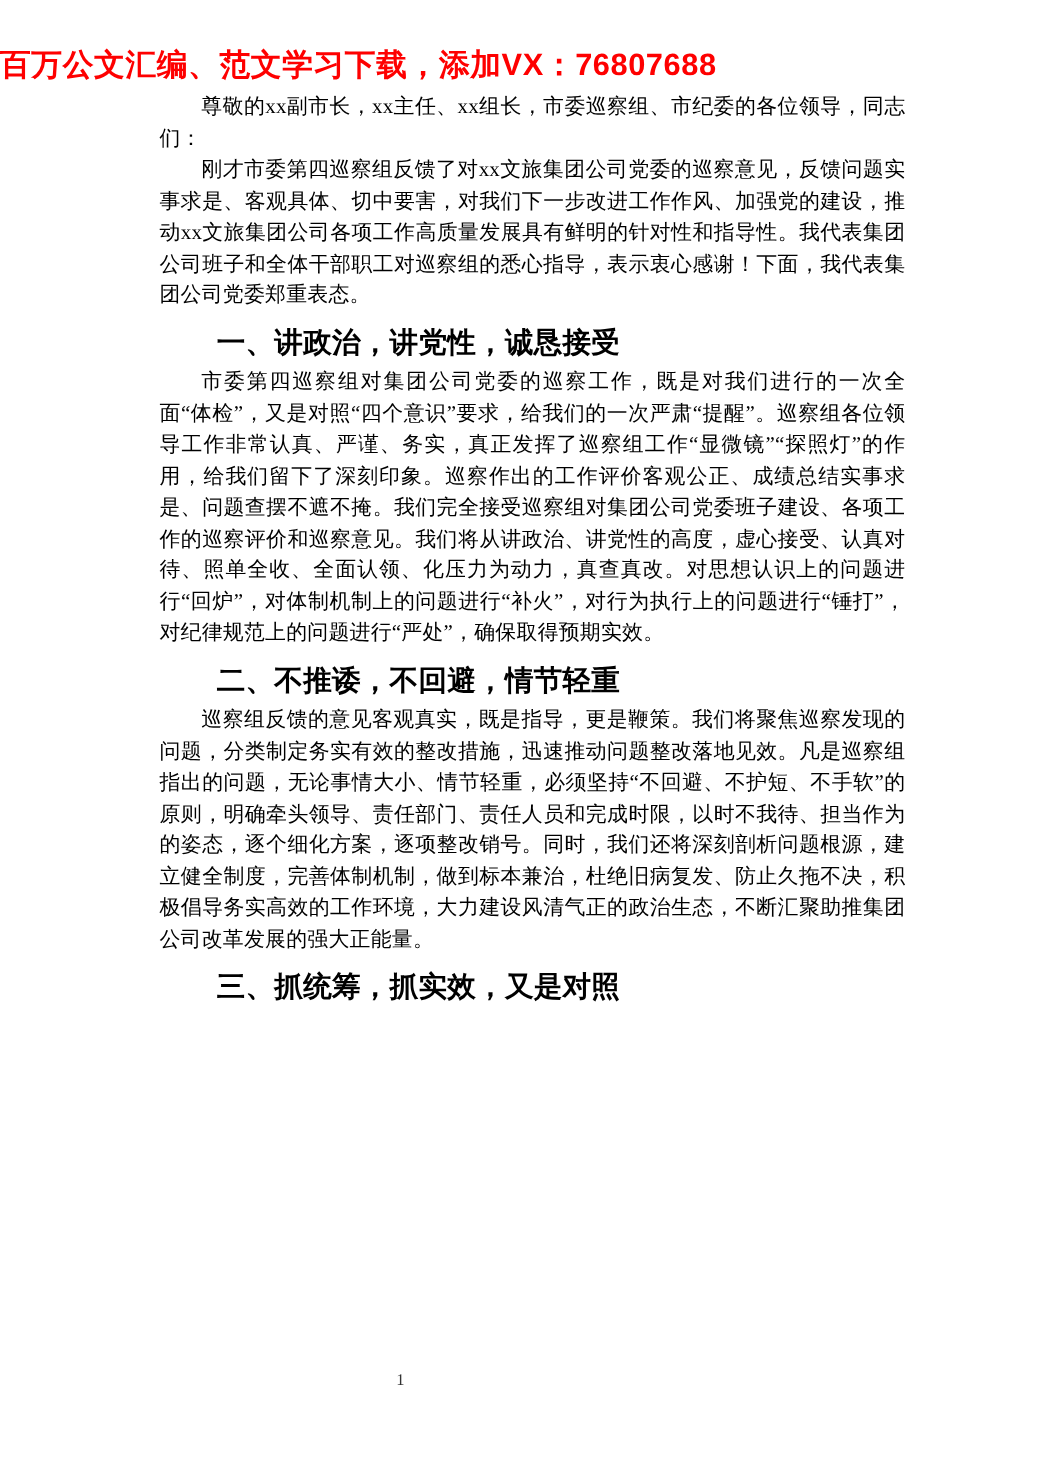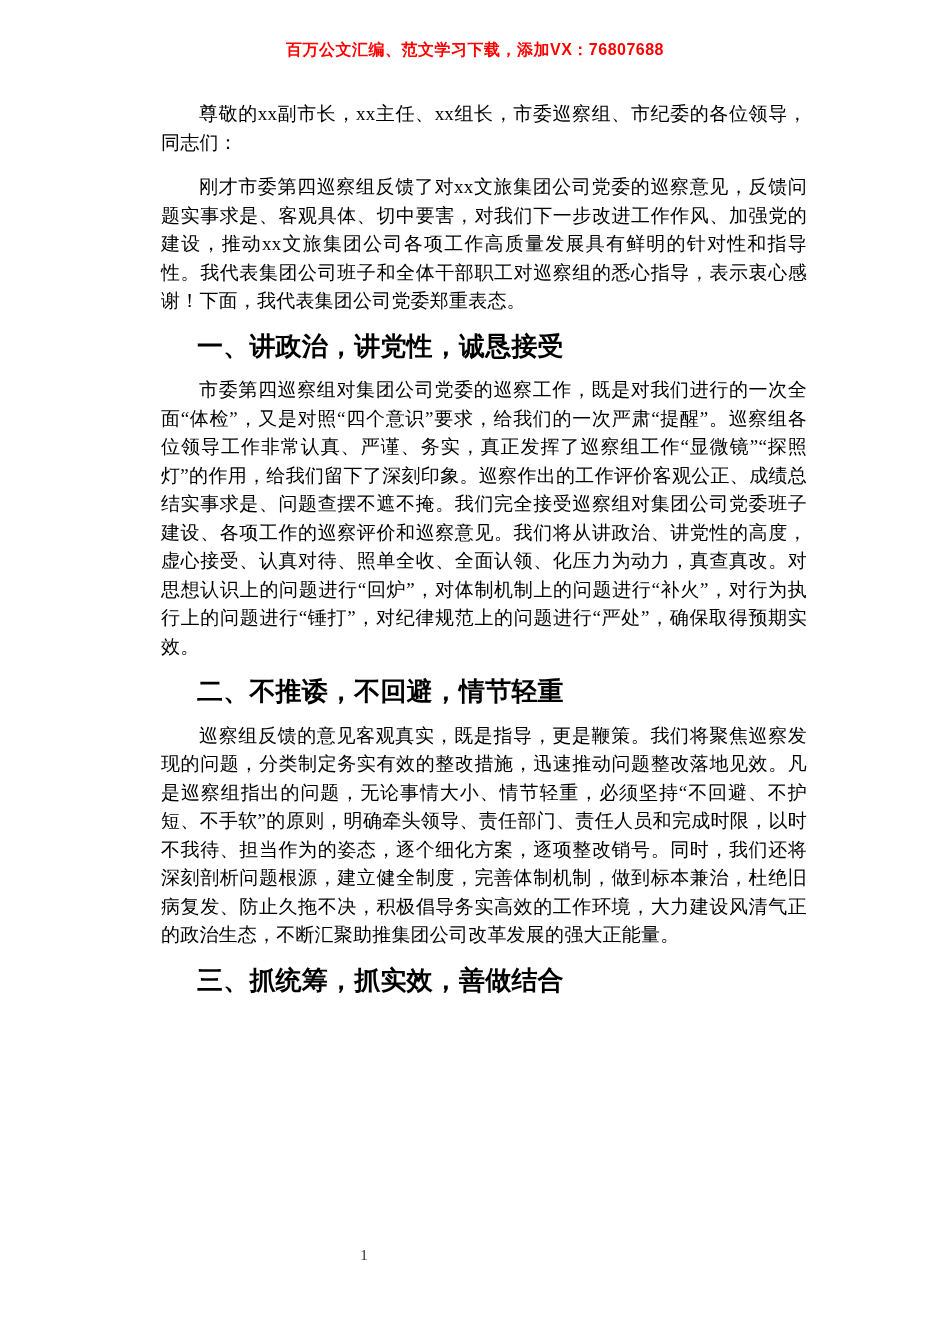--- a/index.html
+++ b/index.html
@@ -15,39 +15,39 @@
     background: #ffffff;
     overflow: hidden;
     font-family: "Liberation Serif", "DejaVu Serif", serif;
     color: #000000;
   }
   .header-notice {
     position: absolute;
     top: 40px;
     left: 0;
     width: 100%;
-    text-align: center;
+    text-align: left;
     font-family: "Liberation Sans", "DejaVu Sans", sans-serif;
     font-weight: bold;
-    font-size: 16px;
+    font-size: 28px;
     letter-spacing: 0.5px;
     color: #fe0000;
   }
   .content {
     position: absolute;
     top: 84px;
     left: 145px;
     width: 678px;
     font-size: 19px;
     line-height: 28.5px;
     text-align: justify;
     letter-spacing: 0.2px;
   }
   .content p {
-    margin: 16px;
+    margin: 0;
     text-indent: 2em;
   }
   .content h2.heading {
     margin: 13px 0 9px 0;
     text-indent: 2em;
     font-family: "Liberation Sans", "DejaVu Sans", sans-serif;
     font-weight: bold;
     font-size: 26px;
     line-height: 28.5px;
   }
@@ -74,20 +74,20 @@
     <p>刚才市委第四巡察组反馈了对xx文旅集团公司党委的巡察意见，反馈问题实事求是、客观具体、切中要害，对我们下一步改进工作作风、加强党的建设，推动xx文旅集团公司各项工作高质量发展具有鲜明的针对性和指导性。我代表集团公司班子和全体干部职工对巡察组的悉心指导，表示衷心感谢！下面，我代表集团公司党委郑重表态。</p>
 
     <h2 class="heading">一、讲政治，讲党性，诚恳接受</h2>
 
     <p>市委第四巡察组对集团公司党委的巡察工作，既是对我们进行的一次全面“体检”，又是对照“四个意识”要求，给我们的一次严肃“提醒”。巡察组各位领导工作非常认真、严谨、务实，真正发挥了巡察组工作“显微镜”“探照灯”的作用，给我们留下了深刻印象。巡察作出的工作评价客观公正、成绩总结实事求是、问题查摆不遮不掩。我们完全接受巡察组对集团公司党委班子建设、各项工作的巡察评价和巡察意见。我们将从讲政治、讲党性的高度，虚心接受、认真对待、照单全收、全面认领、化压力为动力，真查真改。对思想认识上的问题进行“回炉”，对体制机制上的问题进行“补火”，对行为执行上的问题进行“锤打”，对纪律规范上的问题进行“严处”，确保取得预期实效。</p>
 
     <h2 class="heading">二、不推诿，不回避，情节轻重</h2>
 
     <p>巡察组反馈的意见客观真实，既是指导，更是鞭策。我们将聚焦巡察发现的问题，分类制定务实有效的整改措施，迅速推动问题整改落地见效。凡是巡察组指出的问题，无论事情大小、情节轻重，必须坚持“不回避、不护短、不手软”的原则，明确牵头领导、责任部门、责任人员和完成时限，以时不我待、担当作为的姿态，逐个细化方案，逐项整改销号。同时，我们还将深刻剖析问题根源，建立健全制度，完善体制机制，做到标本兼治，杜绝旧病复发、防止久拖不决，积极倡导务实高效的工作环境，大力建设风清气正的政治生态，不断汇聚助推集团公司改革发展的强大正能量。</p>
 
-    <h2 class="heading">三、抓统筹，抓实效，善做结合</h2>
+    <h2 class="heading">三、抓统筹，抓实效，又是对照</h2>
 
 
   </div>
 
   <div class="page-number">1</div>
 
 </div>
 
 </body></html>

